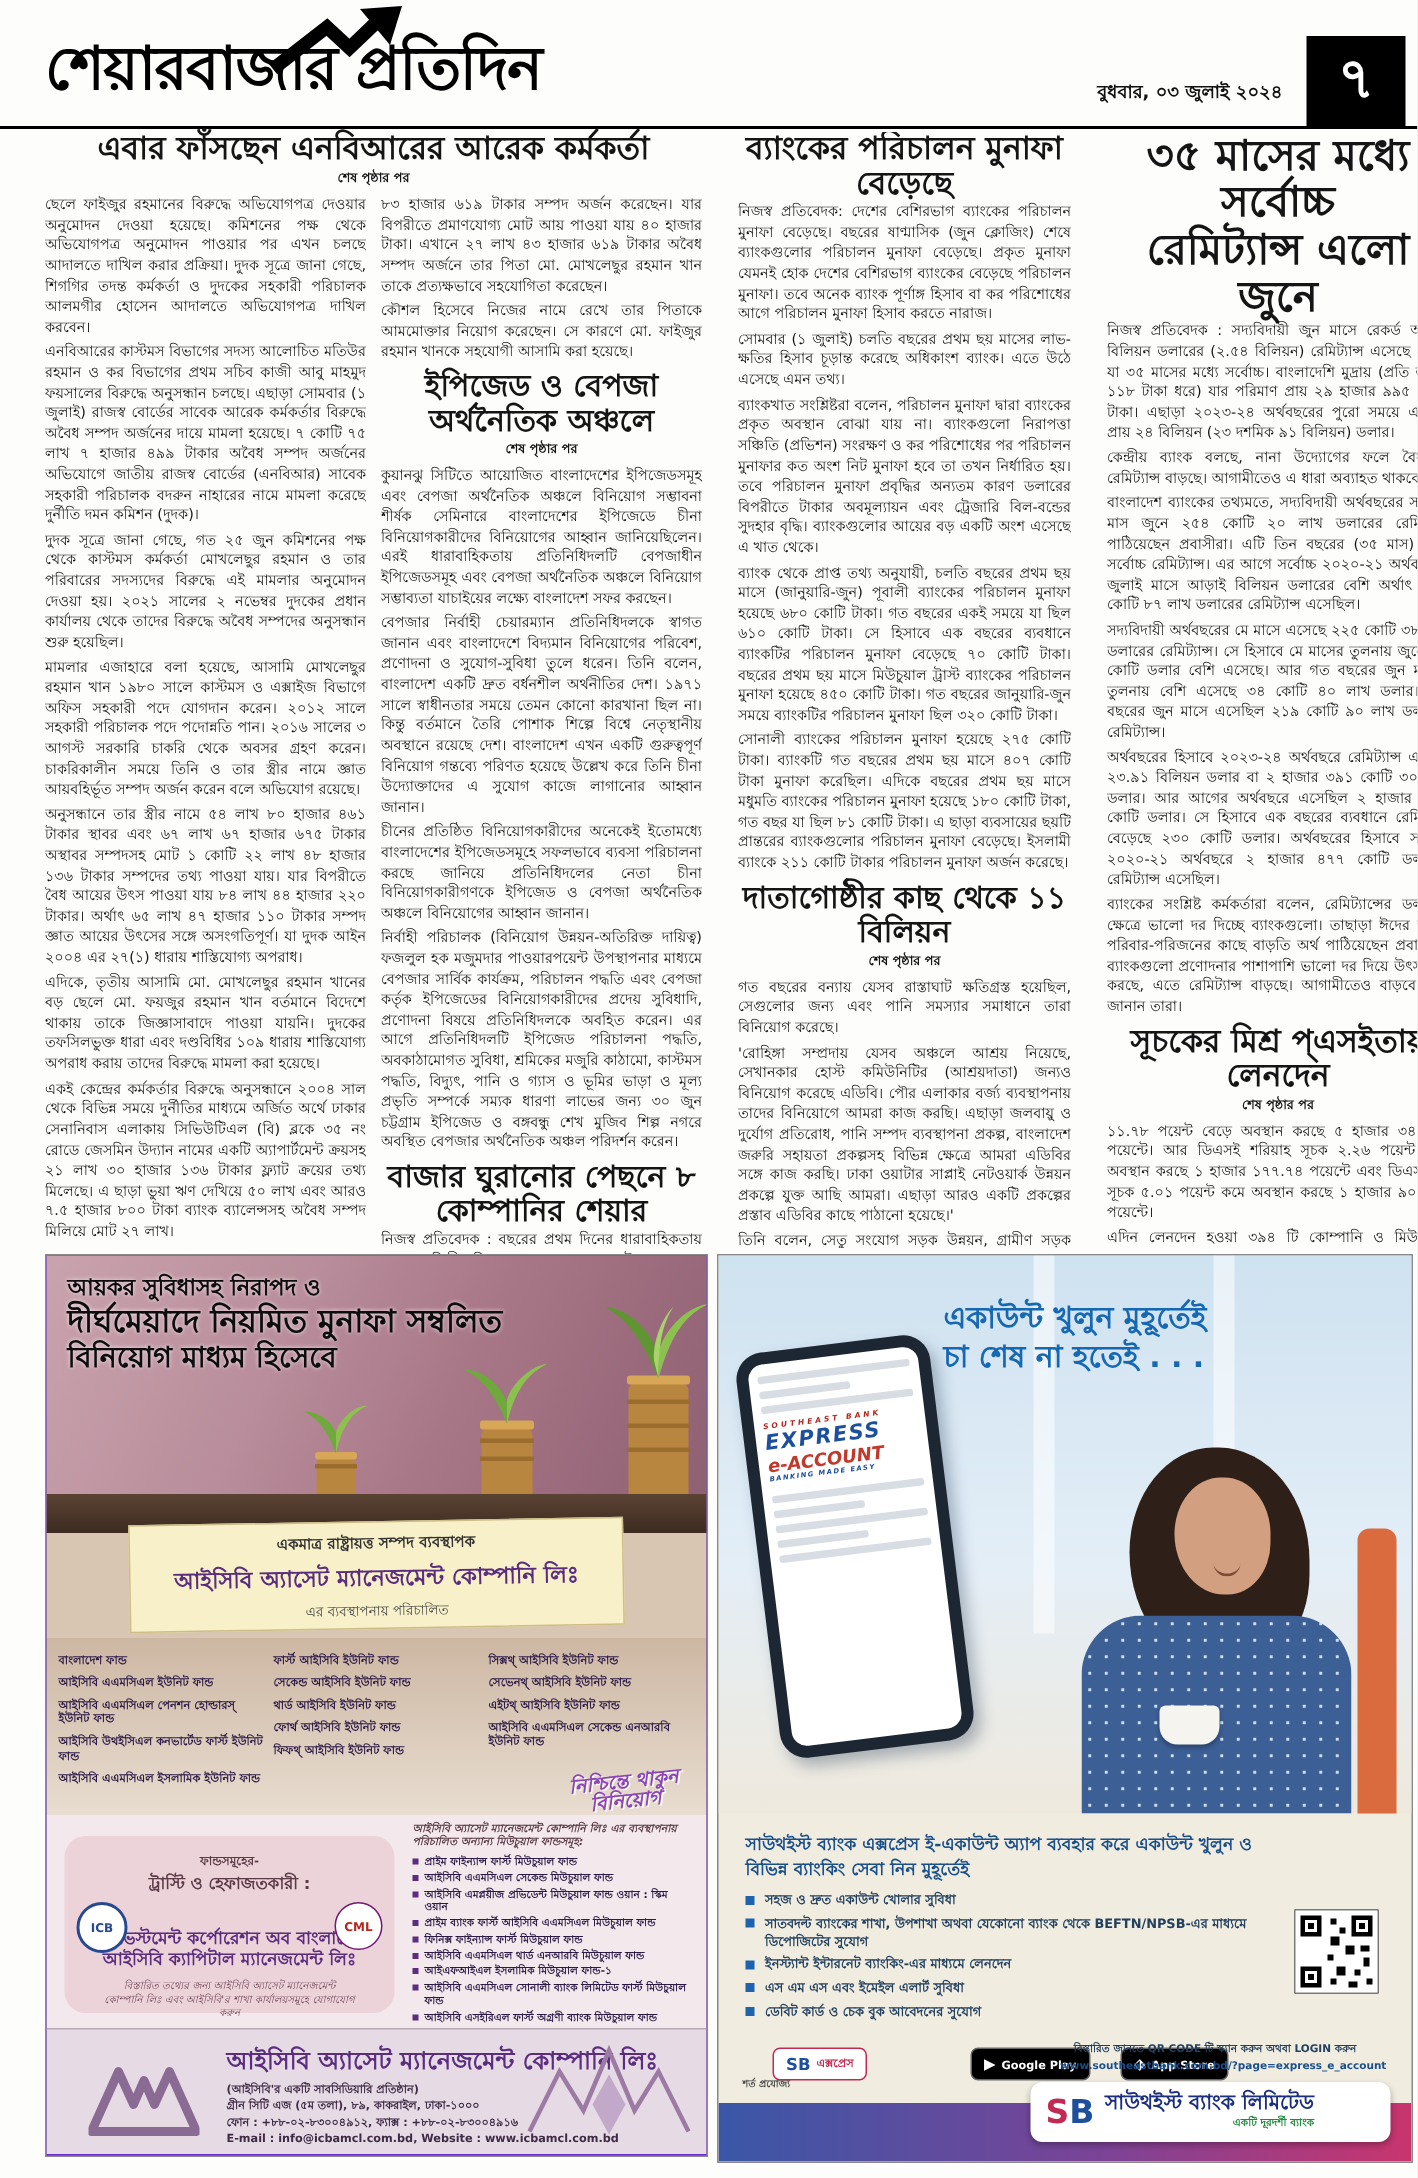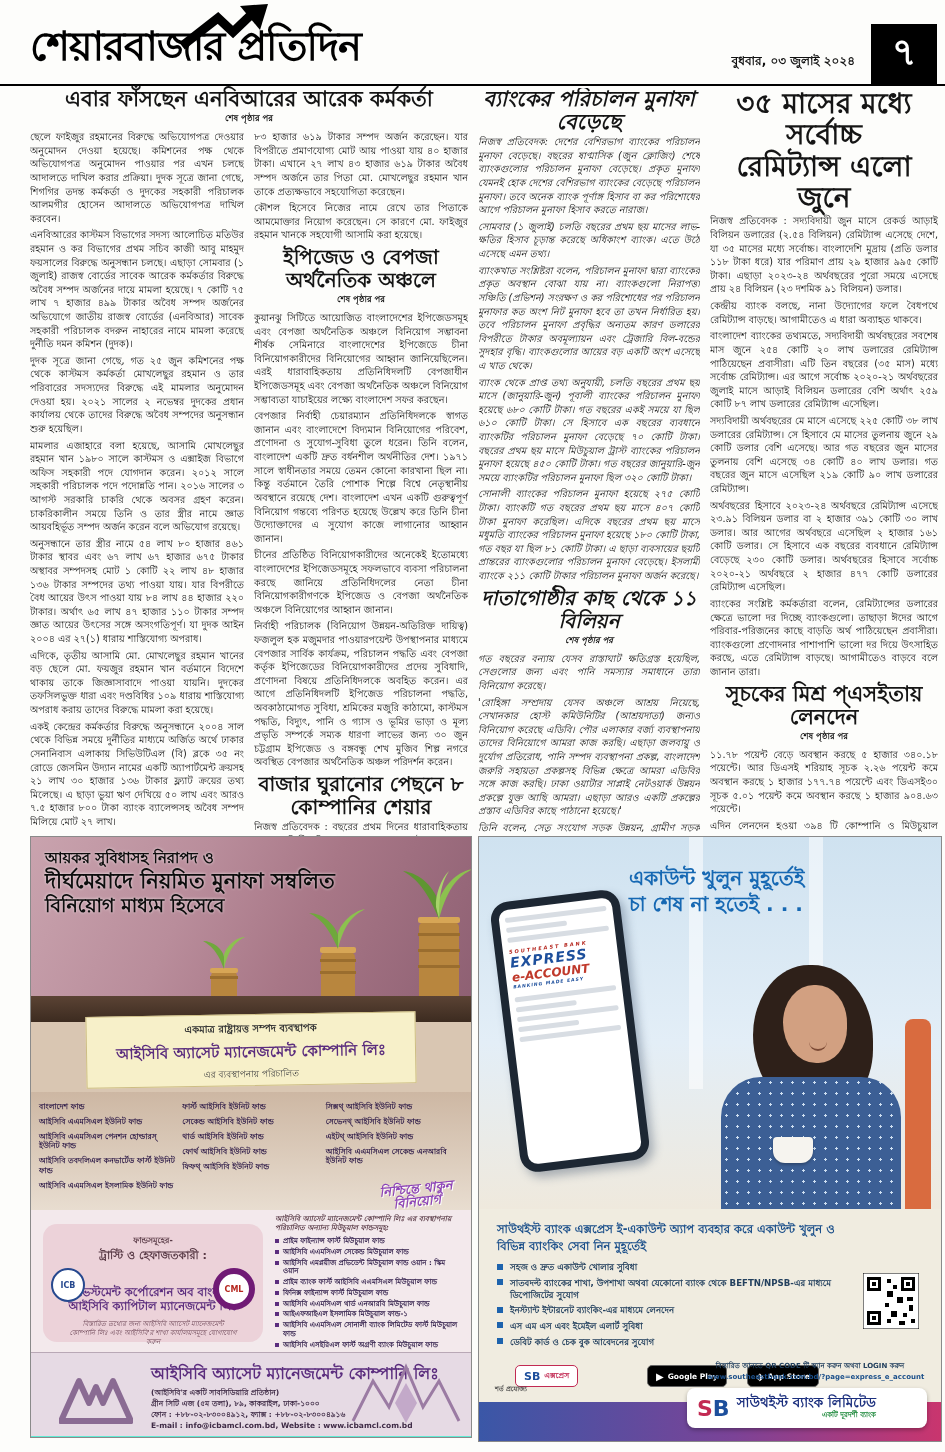--- a/index.html
+++ b/index.html
@@ -7,36 +7,36 @@
         font-family:"DejaVu Sans","Liberation Sans",sans-serif;color:#151515;}
   
   .hdr{position:absolute;left:0;top:0;width:945px;height:84px;border-bottom:2px solid #000;}
   .logo-wrap{position:absolute;left:30px;top:26px;}
   .logo-text{font-size:40px;font-weight:bold;color:#000;letter-spacing:-1px;line-height:1;}
   .logo-arrow{position:absolute;left:148px;top:-22px;}
   .hdr-date{position:absolute;right:90px;top:52px;font-size:12px;font-weight:bold;color:#111;}
   .pg-box{position:absolute;right:8px;top:24px;width:66px;height:60px;background:#000;color:#fff;
           display:flex;align-items:center;justify-content:center;font-size:38px;font-weight:bold;}
   
-  .news{position:absolute;left:30px;top:88px;width:908px;height:744px;display:flex;gap:10px;}
+  .news{position:absolute;left:30px;top:88px;width:908px;height:744px;display:flex;gap:24px;}
   .supercol{width:438px;flex:none;}
   .col{flex:none;overflow:hidden;}
-  .c3{width:222px;font-style:italic;} .c4{width:228px;}
+  .c3{width:222px;} .c4{width:228px;}
   .h1a{font-size:20px;font-weight:bold;text-align:center;line-height:1.15;margin:0 0 1px;}
   .h1b{font-size:21px;font-weight:bold;text-align:center;line-height:1.1;margin:0 0 1px;}
   .h1c{font-size:28px;font-weight:bold;text-align:center;line-height:1.12;margin:0 0 1px;}
   .cont{font-size:8.5px;text-align:center;font-weight:bold;margin:0 0 4px;}
   .twocols{display:flex;gap:10px;height:706px;overflow:hidden;}
   .icol{width:214px;overflow:hidden;}
   .para{font-size:9.6px;line-height:1.42;text-align:justify;margin:0 0 3px;}
   .mid-head{margin-top:4px;}
   
   .ad{position:absolute;border:1px solid #8a8a8a;overflow:hidden;}
   
-  .ad-icb{left:30px;top:836px;width:440px;height:600px;background:#5eead4;}
+  .ad-icb{left:30px;top:836px;width:440px;height:600px;background:#6d28d9;}
   .icb-photo{position:relative;height:185px;
      background:linear-gradient(115deg,#c9a3ae 0%,#b98d9b 35%,#a87787 60%,#8d5f72 100%);}
   .icb-tag{position:absolute;left:14px;top:12px;color:#0d0d0d;font-weight:bold;
      text-shadow:0 0 3px rgba(255,255,255,.8);line-height:1.25;}
   .icb-tag .t1{font-size:15px;} .icb-tag .big{font-size:21px;} .icb-tag .t3{font-size:19px;}
   .soil{position:absolute;left:0;bottom:0;width:100%;height:26px;background:linear-gradient(#5b4334,#3c2b20);}
   .icb-banner{position:relative;height:70px;background:#d9c6b2;}
   .banner-card{position:absolute;left:55px;top:-8px;width:330px;height:72px;background:#f7f0c9;
      border:1px solid #cdbd84;transform:rotate(-1deg);text-align:center;padding-top:6px;box-sizing:border-box;}
   .banner-card .b1{font-size:10px;font-weight:bold;color:#333;}
@@ -52,21 +52,21 @@
   .icb-mid{position:relative;height:142px;background:#f3e9ec;}
   .trustee{position:absolute;left:12px;top:14px;width:220px;height:118px;background:#ecd2d9;
      border-radius:14px;text-align:center;padding-top:10px;box-sizing:border-box;}
   .trustee .s1{font-size:8px;font-weight:bold;color:#5a3b47;}
   .trustee .s2{font-size:11px;font-weight:bold;color:#5a3b47;margin-bottom:19px;}
   .trustee .n1{font-size:11.5px;font-weight:bold;color:#5b2d7e;line-height:1.25;}
   .trustee .note{font-size:6.8px;font-style:italic;color:#6b4455;margin-top:6px;line-height:1.35;padding:0 26px;}
   .t-logo{position:absolute;top:44px;width:30px;height:30px;border-radius:50%;background:#fff;
      display:flex;align-items:center;justify-content:center;font-size:8px;font-weight:bold;}
   .t-logo.l{left:8px;border:2px solid #27498f;color:#27498f;}
-  .t-logo.r{right:8px;border:6px solid #701a75;color:#b5271f;}
+  .t-logo.r{right:8px;border:1px solid #701a75;color:#b5271f;}
   .other-funds{position:absolute;left:244px;top:4px;width:188px;}
   .of-head{font-size:7.2px;font-style:italic;font-weight:bold;color:#5a3b47;line-height:1.3;margin-bottom:4px;}
   .icb-other-item{font-size:7px;font-weight:bold;color:#2d1a47;margin:0 0 2.5px;line-height:1.2;padding-left:8px;position:relative;}
   .icb-other-item::before{content:"";position:absolute;left:0;top:2px;width:4px;height:4px;background:#5b2d7e;}
   .icb-footer{position:relative;height:83px;background:#e6dae4;border-top:1px solid #b9a8b6;}
   .mt-logo{position:absolute;left:28px;top:10px;}
   .icb-co{position:absolute;left:120px;top:8px;}
   .icb-co .nm{font-size:16px;font-weight:bold;color:#5b2d7e;}
   .icb-co .ln{font-size:7.5px;font-weight:bold;color:#3f2b46;line-height:1.45;}
   .zig{position:absolute;right:10px;top:8px;}
@@ -252,21 +252,21 @@
         <div class="b2">আইসিবি অ্যাসেট ম্যানেজমেন্ট কোম্পানি লিঃ</div>
         <div class="b3">এর ব্যবস্থাপনায় পরিচালিত</div>
       </div>
     </div>
 
     <div class="icb-funds">
       <div class="fundcol">
           <div class="fund-item">বাংলাদেশ ফান্ড</div>
           <div class="fund-item">আইসিবি এএমসিএল ইউনিট ফান্ড</div>
           <div class="fund-item">আইসিবি এএমসিএল পেনশন হোল্ডারস্ ইউনিট ফান্ড</div>
-          <div class="fund-item">আইসিবি তবদলিএল কনভার্টেড ফার্স্ট ইউনিট ফান্ড</div>
+          <div class="fund-item">আইসিবি উথইসিএল কনভার্টেড ফার্স্ট ইউনিট ফান্ড</div>
           <div class="fund-item">আইসিবি এএমসিএল ইসলামিক ইউনিট ফান্ড</div>
         </div>
       <div class="fundcol">
           <div class="fund-item">ফার্স্ট আইসিবি ইউনিট ফান্ড</div>
           <div class="fund-item">সেকেন্ড আইসিবি ইউনিট ফান্ড</div>
           <div class="fund-item">থার্ড আইসিবি ইউনিট ফান্ড</div>
           <div class="fund-item">ফোর্থ আইসিবি ইউনিট ফান্ড</div>
           <div class="fund-item">ফিফথ্ আইসিবি ইউনিট ফান্ড</div>
         </div>
       <div class="fundcol">

